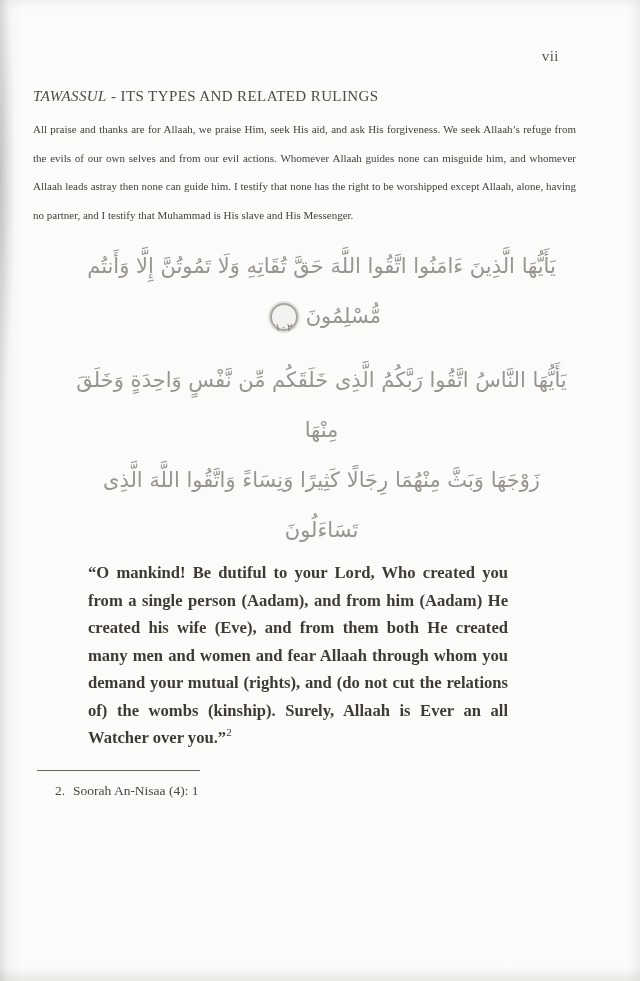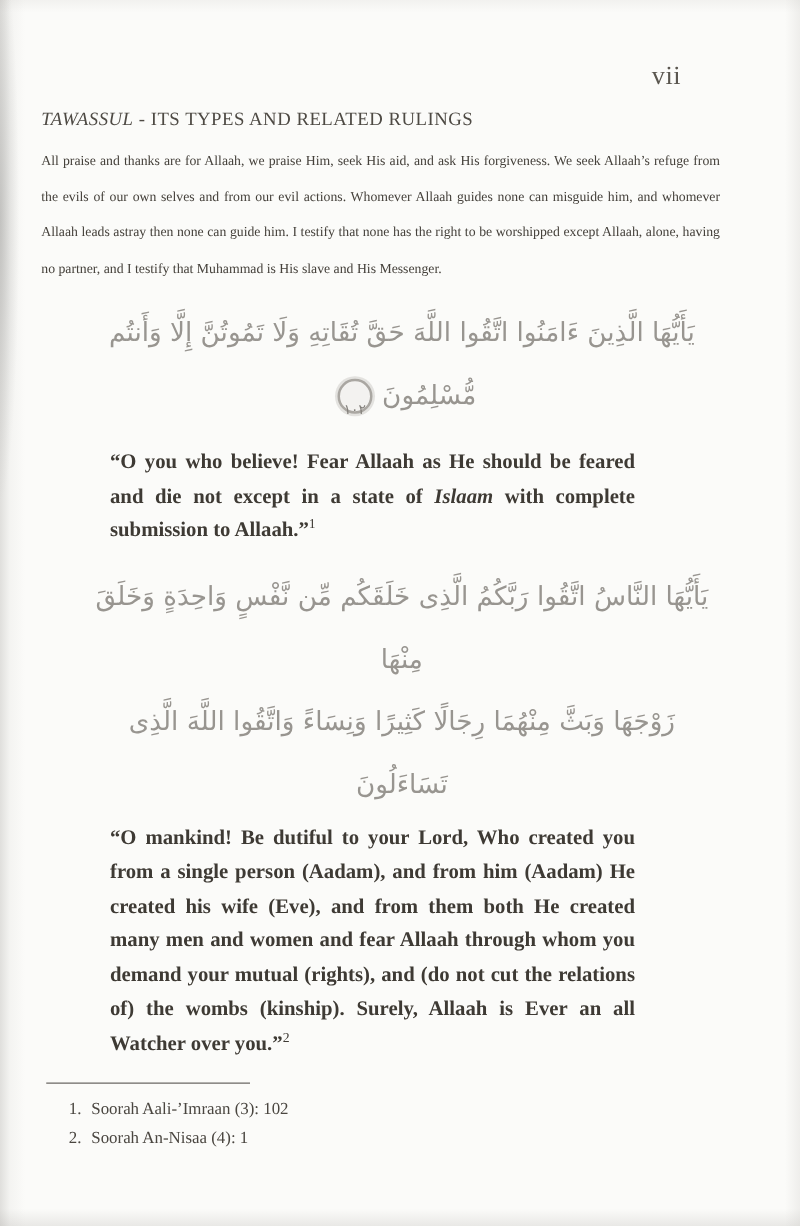--- a/index.html
+++ b/index.html
@@ -20,22 +20,22 @@
       radial-gradient(ellipse 22px 320px at 0% 18%, rgba(140,140,138,0.35), rgba(140,140,138,0) 70%),
       linear-gradient(90deg, rgba(160,158,154,0.30) 0px, rgba(160,158,154,0.08) 8px, rgba(160,158,154,0) 20px),
       linear-gradient(270deg, rgba(200,198,194,0.25) 0px, rgba(200,198,194,0) 12px),
       linear-gradient(0deg, rgba(190,188,184,0.30) 0px, rgba(190,188,184,0) 14px),
       linear-gradient(180deg, rgba(205,203,199,0.20) 0px, rgba(205,203,199,0) 10px),
       #fbfbf9;
   }
   .page-number {
     position: absolute;
     top: 48px;
-    right: 95px;
-    font-size: 21px;
+    right: 81px;
+    font-size: 15px;
     color: #5a564f;
     letter-spacing: 0.5px;
   }
   .chapter-header {
     margin-top: 38px;
     font-size: 15px;
     letter-spacing: 0.4px;
     color: #4e4a44;
     white-space: nowrap;
   }
@@ -134,37 +134,31 @@
 
   <p class="intro">All praise and thanks are for Allaah, we praise Him, seek His aid, and ask His forgiveness. We seek Allaah’s refuge from the evils of our own selves and from our evil actions. Whomever Allaah guides none can misguide him, and whomever Allaah leads astray then none can guide him. I testify that none has the right to be worshipped except Allaah, alone, having no partner, and I testify that Muhammad is His slave and His Messenger.</p>
 
   <div class="arabic-block" lang="ar" dir="rtl">
     <div>يَأَيُّهَا الَّذِينَ ءَامَنُوا اتَّقُوا اللَّهَ حَقَّ تُقَاتِهِ وَلَا تَمُوتُنَّ إِلَّا وَأَنتُم</div>
     <div>
       <span>مُّسْلِمُونَ</span><span class="verse-marker marker-outline"><span>١٠٢</span></span>
     </div>
   </div>
 
-  <p class="quote">
-    <span>“O you who believe! Fear Allaah as He should be feared and die not except in a state of </span><span class="q-italic">Islaam</span><span> with complete submission to Allaah.”</span><sup class="fn-ref">1</sup>
-  </p>
 
   <div class="arabic-block second" lang="ar" dir="rtl">
     <div>يَأَيُّهَا النَّاسُ اتَّقُوا رَبَّكُمُ الَّذِى خَلَقَكُم مِّن نَّفْسٍ وَاحِدَةٍ وَخَلَقَ مِنْهَا</div>
     <div>زَوْجَهَا وَبَثَّ مِنْهُمَا رِجَالًا كَثِيرًا وَنِسَاءً وَاتَّقُوا اللَّهَ الَّذِى تَسَاءَلُونَ</div>
   </div>
 
   <p class="quote second">
     <span>“O mankind! Be dutiful to your Lord, Who created you from a single person (Aadam), and from him (Aadam) He created his wife (Eve), and from them both He created many men and women and fear Allaah through whom you demand your mutual (rights), and (do not cut the relations of) the wombs (kinship). Surely, Allaah is Ever an all Watcher over you.”</span><sup class="fn-ref">2</sup>
   </p>
 
   <hr class="footnote-rule">
 
   <ul class="footnotes">
     <li>
-      <span class="fn-num">1.</span><span>Soorah Aali-’Imraan (3): 102</span>
-    </li>
-    <li>
       <span class="fn-num">2.</span><span>Soorah An-Nisaa (4): 1</span>
     </li>
   </ul>
 
 </div>
 
 </body></html>

